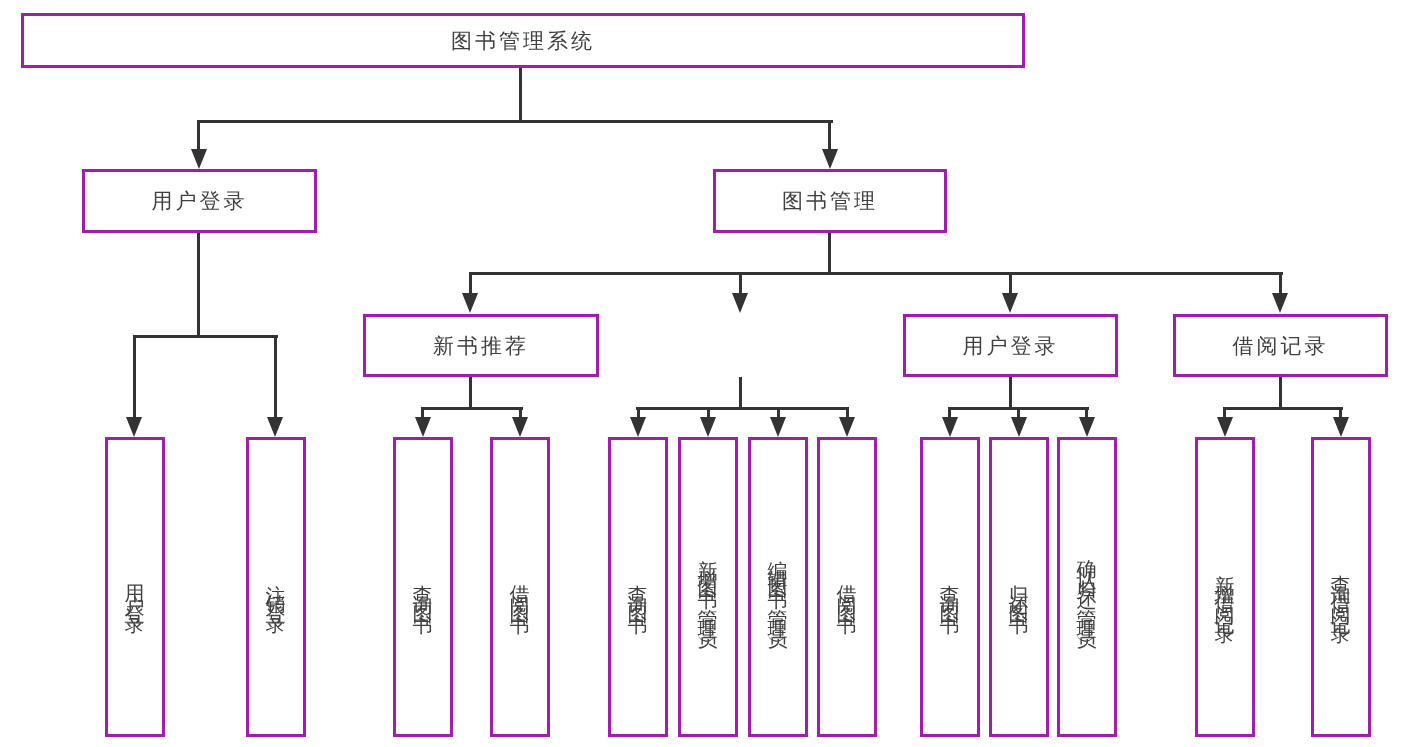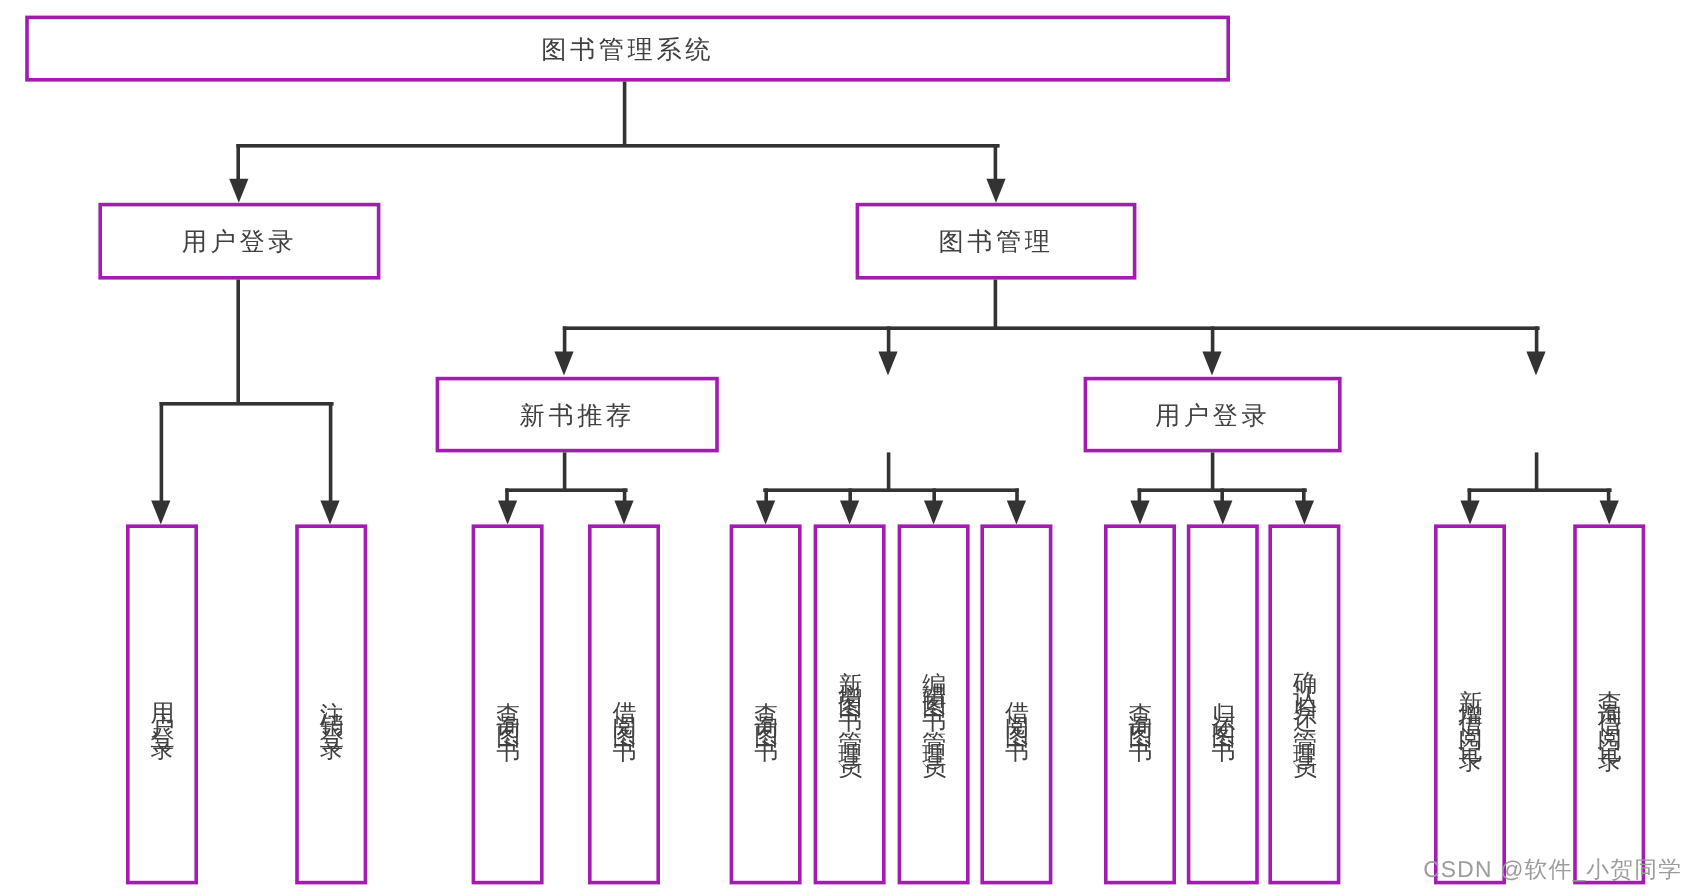--- a/index.html
+++ b/index.html
@@ -58,20 +58,21 @@
   <div class="arrow" style="left:462px;top:293px"></div>
   <div class="vline" style="left:739px;top:272px;height:23px"></div>
   <div class="arrow" style="left:732px;top:293px"></div>
   <div class="vline" style="left:1009px;top:272px;height:23px"></div>
   <div class="arrow" style="left:1002px;top:293px"></div>
   <div class="vline" style="left:1279px;top:272px;height:23px"></div>
   <div class="arrow" style="left:1272px;top:293px"></div>
 
   <div class="box" style="left:363px;top:314px;width:236px;height:63px">新书推荐</div>
   <div class="box" style="left:903px;top:314px;width:215px;height:63px">用户登录</div>
+  <div class="box" style="left:1173px;top:314px;width:215px;height:63px">借阅记录</div>
 
   <div class="vline" style="left:469px;top:377px;height:32px"></div>
   <div class="hline" style="left:421px;top:407px;width:102px"></div>
   <div class="vline" style="left:421px;top:407px;height:12px"></div>
   <div class="arrow" style="left:415px;top:417px"></div>
   <div class="vline" style="left:519px;top:407px;height:12px"></div>
   <div class="arrow" style="left:512px;top:417px"></div>
 
   <div class="vline" style="left:739px;top:377px;height:32px"></div>
   <div class="hline" style="left:636px;top:407px;width:213px"></div>
@@ -111,14 +112,13 @@
   <div class="box vbox" style="left:748px;top:437px;width:60px;height:300px">编辑图书（管理员）</div>
   <div class="box vbox" style="left:817px;top:437px;width:60px;height:300px">借阅图书</div>
 
   <div class="box vbox" style="left:920px;top:437px;width:60px;height:300px">查询图书</div>
   <div class="box vbox" style="left:989px;top:437px;width:60px;height:300px">归还图书</div>
   <div class="box vbox" style="left:1057px;top:437px;width:60px;height:300px">确认归还（管理员）</div>
 
   <div class="box vbox" style="left:1195px;top:437px;width:60px;height:300px">新增借阅记录</div>
   <div class="box vbox" style="left:1311px;top:437px;width:60px;height:300px">查询借阅记录</div>
 
-  <div class="watermark">CSDN @软件_小贺同学</div>
 </div>
 
 </body></html>

